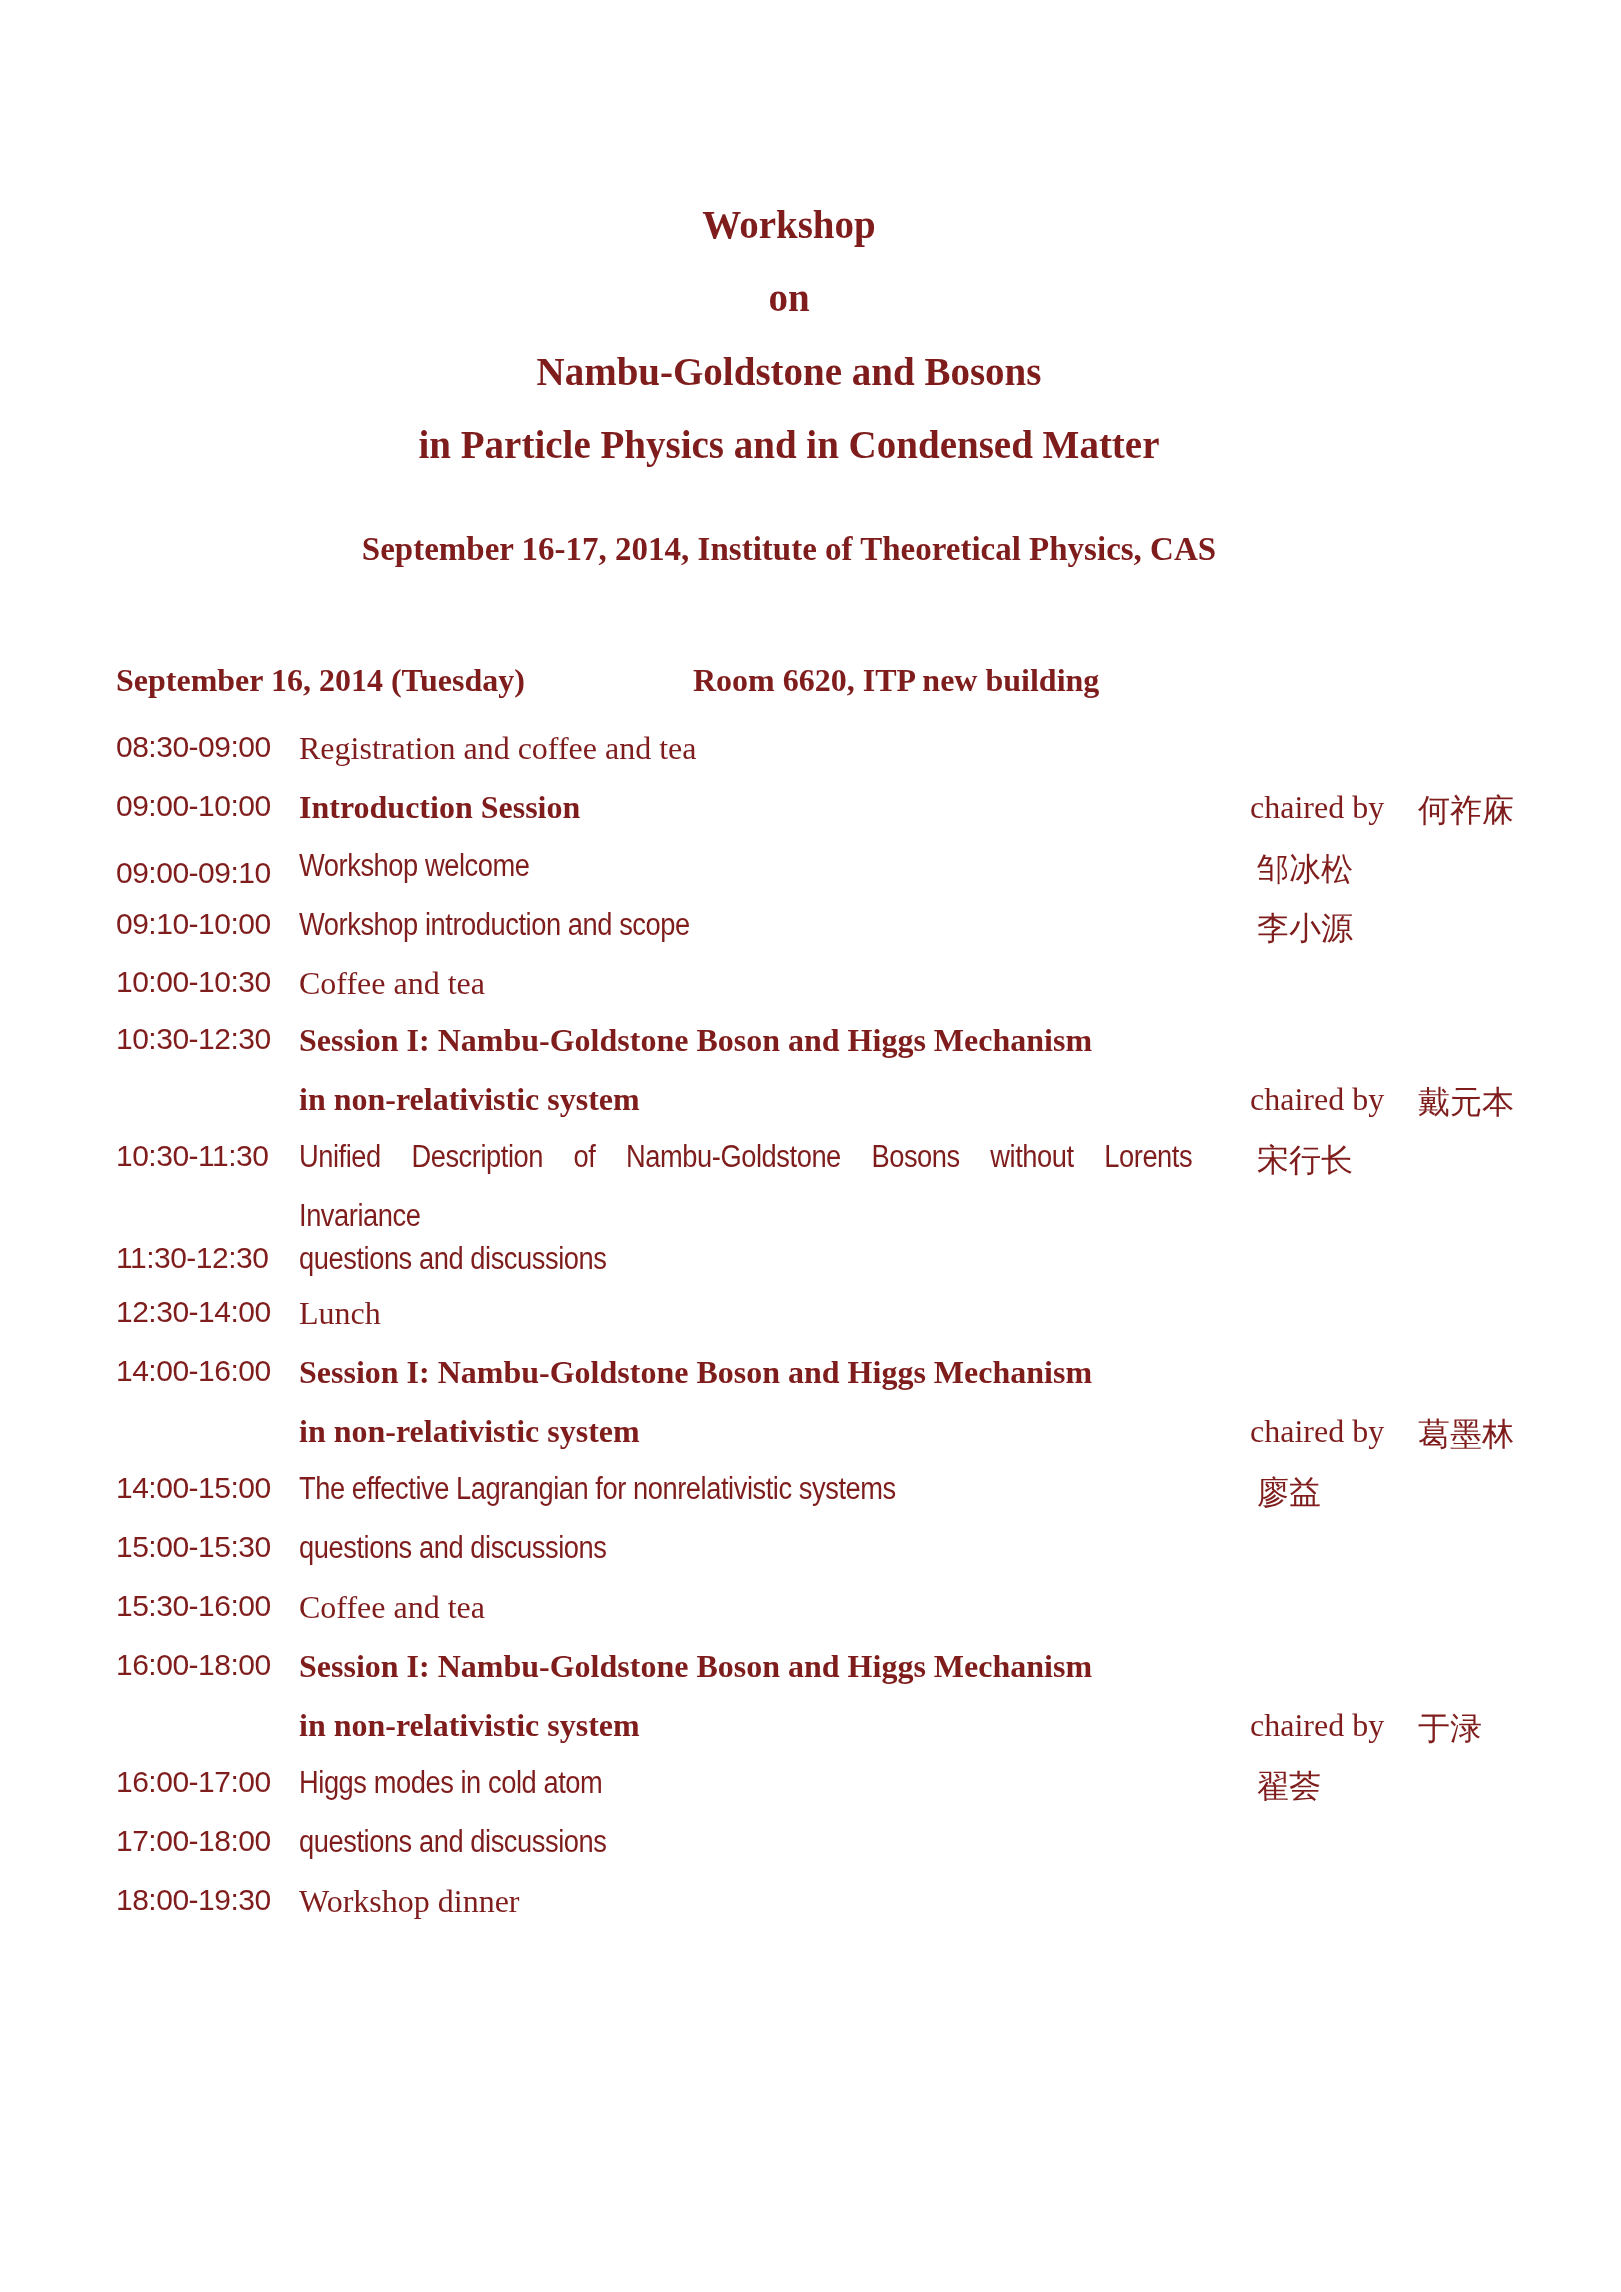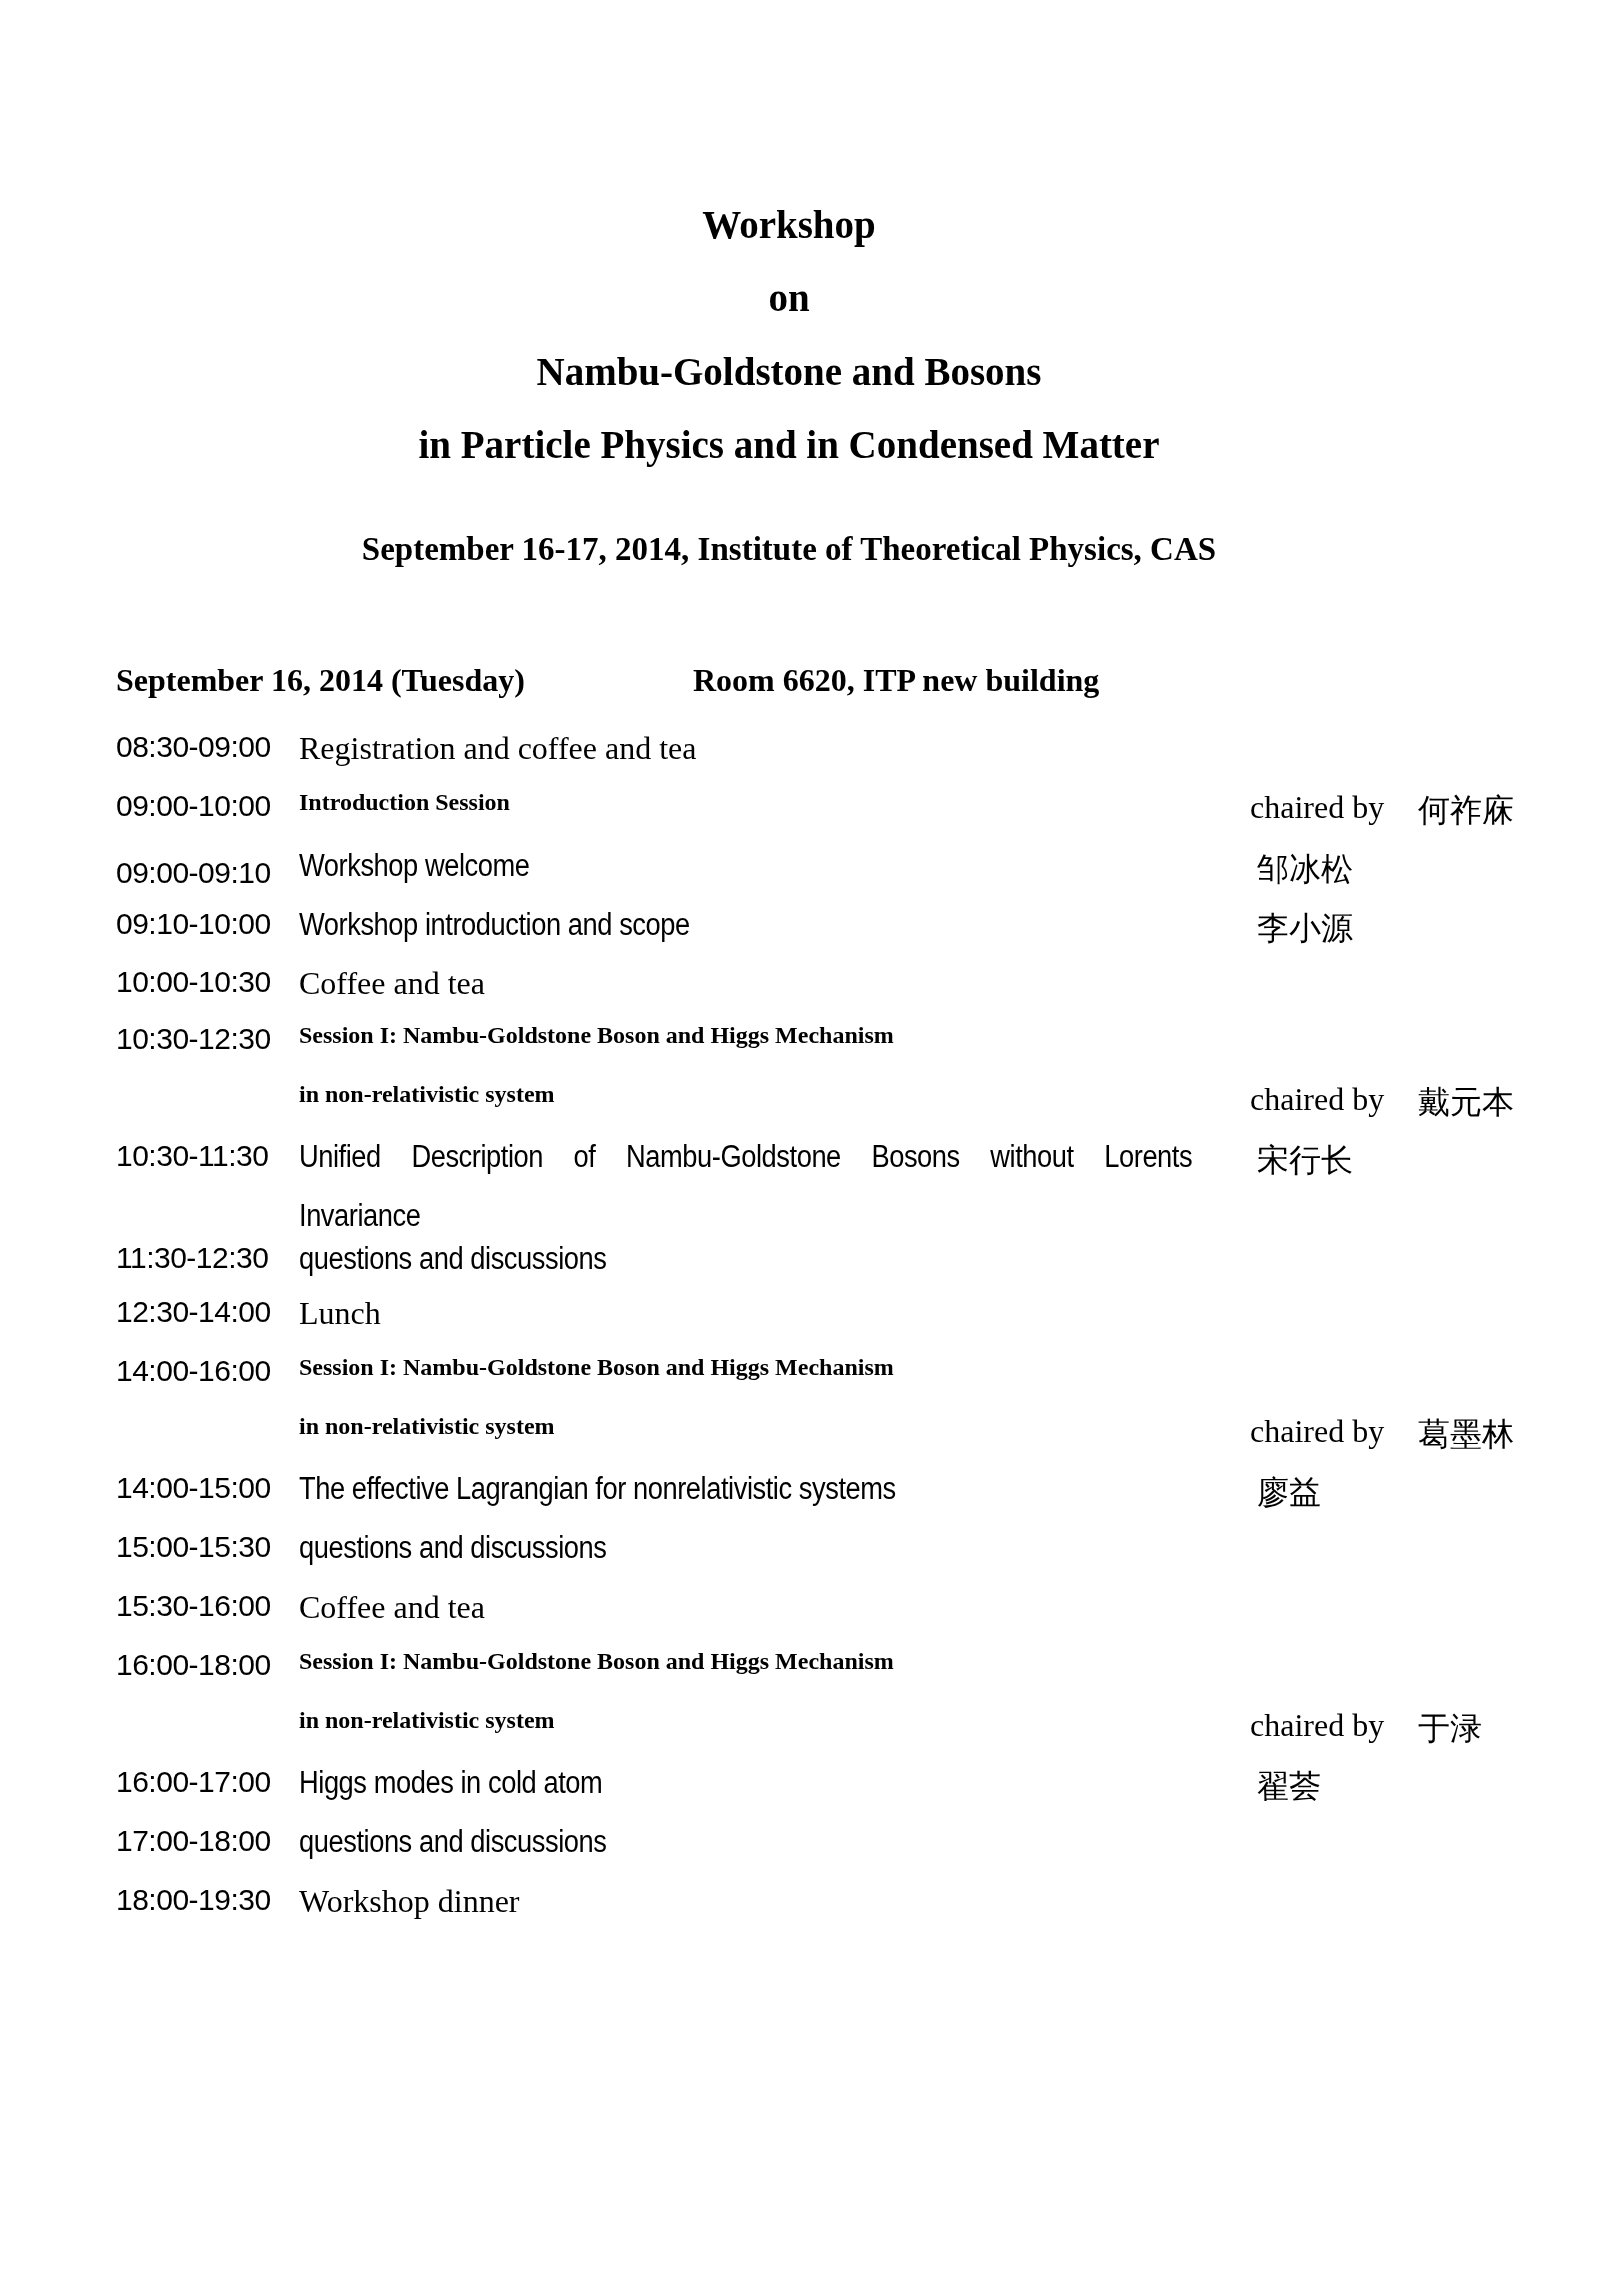--- a/index.html
+++ b/index.html
@@ -2,21 +2,21 @@
 <html><head>
 <meta charset="utf-8">
 <style>
   * { box-sizing: border-box; }
   html, body { margin: 0; padding: 0; background: #ffffff; }
   .page {
     position: relative;
     width: 1621px;
     height: 2293px;
     background: #ffffff;
-    color: #000000;
+    color: #7f1d1d;
     overflow: hidden;
     font-family: "Liberation Serif", serif;
   }
   .abs { position: absolute; }
   .title-line {
     left: 0;
     width: 1578px;
     text-align: center;
     font-family: "Liberation Serif", serif;
     font-weight: 700;
@@ -41,21 +41,21 @@
     white-space: nowrap;
   }
   .line-serif {
     font-family: "Liberation Serif", serif;
     font-size: 32px;
     white-space: nowrap;
   }
   .line-session {
     font-family: "Liberation Serif", serif;
     font-weight: 700;
-    font-size: 24px;
+    font-size: 32px;
     white-space: nowrap;
   }
   .line-talk {
     font-family: "Liberation Sans", sans-serif;
     font-size: 31px;
     letter-spacing: -0.5px;
     white-space: nowrap;
     display: inline-block;
     transform: scaleX(0.88);
     transform-origin: left top;

